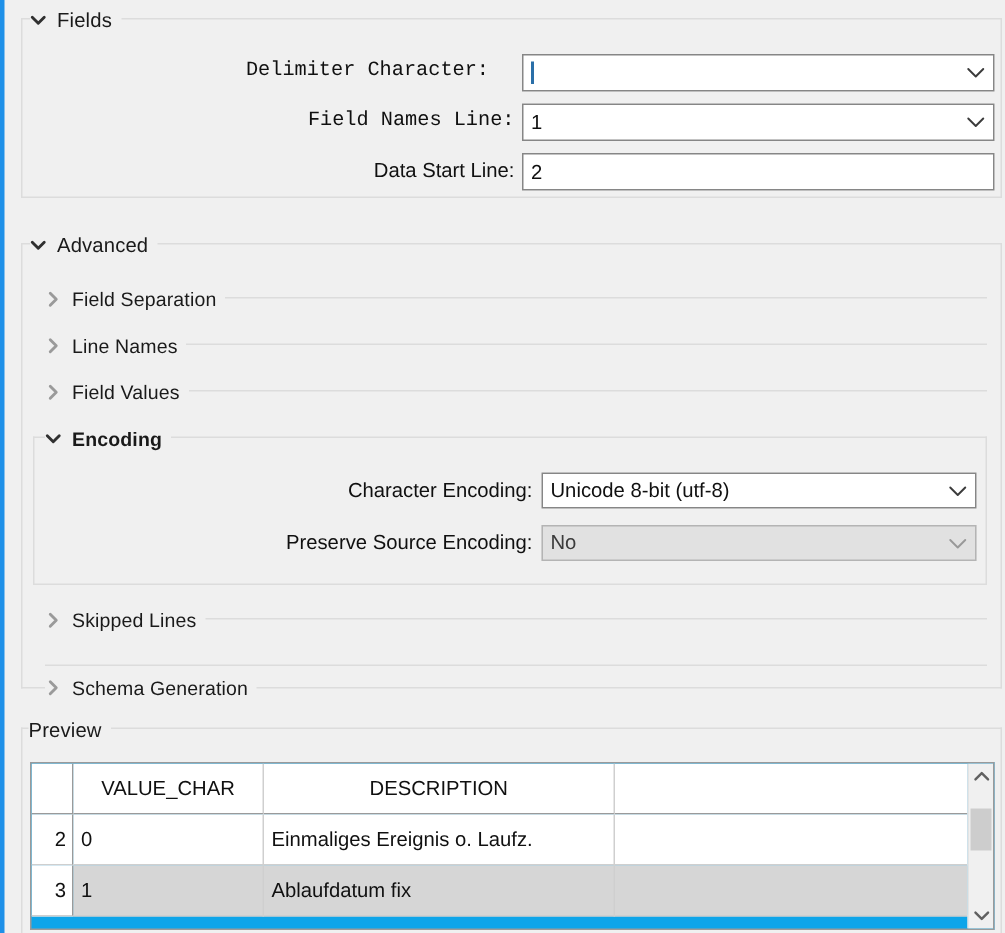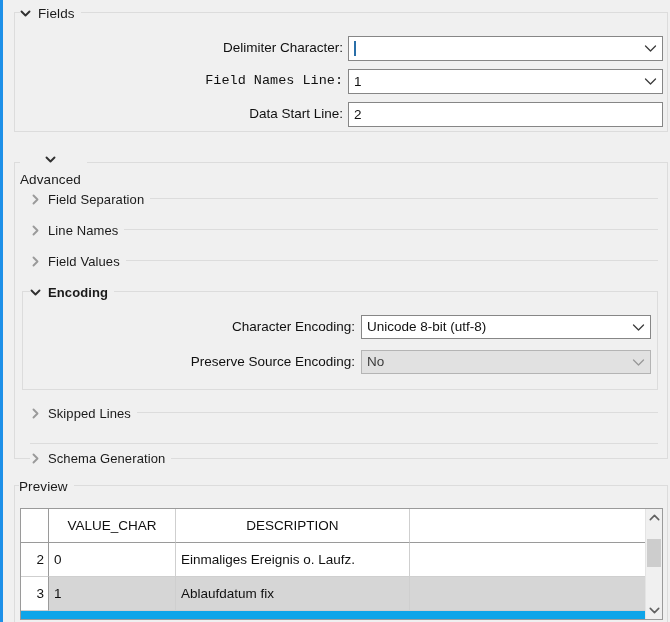--- a/index.html
+++ b/index.html
@@ -257,21 +257,21 @@
     <div class="group-header" style="left:6px; top:0px;">
       <span class="chev">
         <svg width="11" height="11" viewBox="0 0 11 11">
             <path d="M1.5 3.5 L5.5 7.5 L9.5 3.5" fill="none" stroke="#303030" stroke-width="1.9" stroke-linecap="round" stroke-linejoin="round"></path>
           </svg>
       </span>
       <span class="group-title">Fields</span>
     </div>
   </div>
 
-  <div class="form-label" style="left:143px; top:37px; width:200px;">Delimiter Character:</div>
+  <div class="form-label" style="left:126px; top:37px; width:200px;font-family:Liberation Mono, monospace;">Delimiter Character:</div>
   <div class="field" style="left:348px; top:36px; width:315px; height:25px;">
     <span class="val cursorbar">|</span>
     <span class="drop-arrow">
       <svg width="13" height="9" viewBox="0 0 13 9">
           <path d="M1.5 2 L6.5 7 L11.5 2" fill="none" stroke="#3c3c3c" stroke-width="1.3" stroke-linecap="round" stroke-linejoin="round"></path>
         </svg>
     </span>
   </div>
   <span class="caret" style="position:absolute; left:354px; top:41px; height:15px;"></span>
 
@@ -286,21 +286,21 @@
   </div>
 
   <div class="form-label" style="left:143px; top:103px; width:200px;">Data Start Line:</div>
   <div class="field" style="left:348px; top:102px; width:315px; height:25px;">
     <span class="val">2</span>
   </div>
 
   <div class="group" style="left:14px; top:154px; width:654px; height:305px;">
     <div class="group-frame" style="left:0px; top:8px; width:654px; height:297px; border-top:none;"></div>
     <div class="rule" style="left:0px; top:8px; width:654px;"></div>
-    <div class="group-header" style="left:6px; top:0px;flex-direction:column;">
+    <div class="group-header" style="left:6px; top:0px;">
       <span class="chev">
         <svg width="11" height="11" viewBox="0 0 11 11">
             <path d="M1.5 3.5 L5.5 7.5 L9.5 3.5" fill="none" stroke="#303030" stroke-width="1.9" stroke-linecap="round" stroke-linejoin="round"></path>
           </svg>
       </span>
       <span class="group-title">Advanced</span>
     </div>
   </div>
 
   <div class="group-header" style="position:absolute; left:30px; top:190px;">

